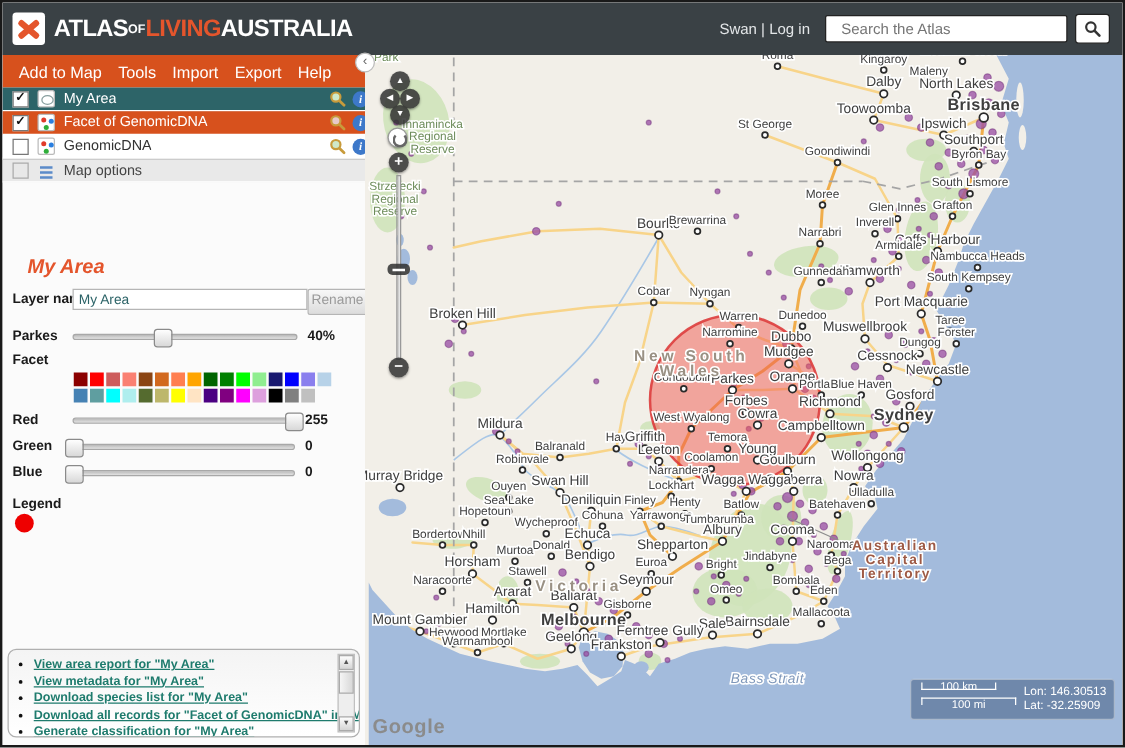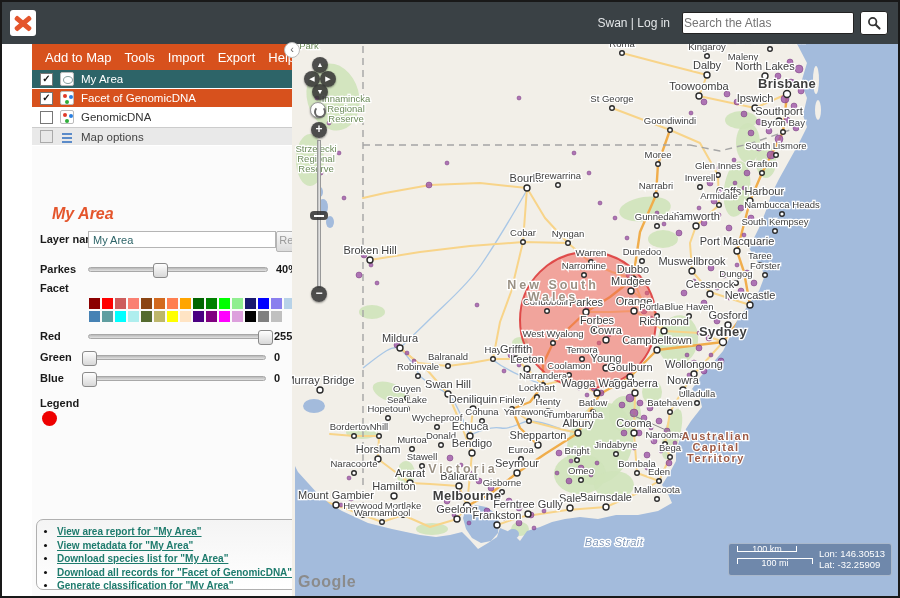--- a/index.html
+++ b/index.html
@@ -10,26 +10,26 @@
   .logo{display:flex;align-items:center;margin-left:8px;}
   .logo-mark{width:26px;height:26px;background:#fff;border-radius:3px;position:relative;margin-right:7px;flex:0 0 auto;}
   .logo-mark::before,.logo-mark::after{content:"";position:absolute;left:3px;top:11px;width:20px;height:5px;background:#e4552c;border-radius:2px;}
   .logo-mark::before{transform:rotate(40deg);} .logo-mark::after{transform:rotate(-40deg);}
   .logo-line{color:#fff;font-weight:bold;font-size:19px;letter-spacing:-.5px;line-height:17px;white-space:nowrap;}
   .logo-line .of{font-size:10px;letter-spacing:0;vertical-align:3px;}
   .logo-line .living{color:#e4552c;}
   .tagline{color:#b9c1c5;font-size:9.5px;letter-spacing:.2px;}
   .hdr-right{margin-left:auto;display:flex;align-items:center;margin-right:10px;}
   .navlinks{color:#e3e6e8;font-size:12px;margin-right:12px;cursor:pointer;}
-  .search-input{width:168px;height:20px;border:1px solid #222;border-radius:2px;font-size:12px;padding:0 1px;
+  .search-input{width:168px;height:20px;border:1px solid #222;border-radius:2px;font-size:12px;padding:0 12px;
                 font-family:"Liberation Sans",sans-serif;color:#333;}
   .search-btn{width:28px;height:24px;margin-left:6px;background:#fff;border:1px solid #222;border-radius:3px;
               display:flex;align-items:center;justify-content:center;cursor:pointer;padding:0;}
   
-  .sidebar{position:absolute;left:0;top:42px;width:319px;height:552px;background:#fbfbfb;margin-left:30px;}
+  .sidebar{position:absolute;left:0;top:42px;width:319px;height:552px;background:#fbfbfb;}
   .menubar{position:absolute;left:0;top:0;width:100%;height:26px;background:#d7511d;display:flex;align-items:center;}
   .menubar span{color:#fff;font-size:13px;margin-left:13px;cursor:pointer;white-space:nowrap;}
   .lrow{position:absolute;left:0;width:100%;height:19px;display:flex;align-items:center;border-bottom:1px solid #fff;box-sizing:border-box;}
   .lrow .cb{width:11px;height:11px;background:#fff;border:1px solid #777;margin-left:8px;flex:0 0 auto;
             font-size:10px;line-height:10px;text-align:center;color:#111;font-weight:bold;cursor:pointer;}
   .lrow .cb.off{color:transparent;}
   .lrow .cb.dim{background:#e8e8e8;border-color:#aaa;}
   .licon{width:14px;height:14px;background:#fff;border-radius:2px;margin-left:7px;position:relative;flex:0 0 auto;border:1px solid #bbb;box-sizing:border-box;}
   .licon.shape::before{content:"";position:absolute;left:2px;top:3px;width:8px;height:6px;border:1.4px solid #8aa0a0;border-radius:50%;}
   .licon.dots::before{content:"";position:absolute;left:2px;top:2px;width:4px;height:4px;border-radius:50%;background:#e03a2a;box-shadow:6px 1px 0 #2a7fe0,2px 6px 0 #2fae3a;}
@@ -116,20 +116,21 @@
 </style>
 </head>
 <body>
 
 <div class="app">
 
   <div class="hdr">
     <div class="logo">
       <div class="logo-mark"></div>
       <div>
+        <div class="logo-line"><span>ATLAS</span><span class="of">OF</span><span class="living">LIVING</span><span>AUSTRALIA</span></div>
       </div>
     </div>
     <div class="hdr-right">
       <span class="navlinks">Swan | Log in</span>
       <input class="search-input" placeholder="Search the Atlas" style="">
       <button class="search-btn">
         <svg width="14" height="14" viewBox="0 0 16 16">
             <circle cx="6.5" cy="6.5" r="4.3" fill="none" stroke="#333" stroke-width="2"></circle>
             <line x1="10" y1="10" x2="14.3" y2="14.3" stroke="#333" stroke-width="2.4" stroke-linecap="round"></line>
           </svg>

